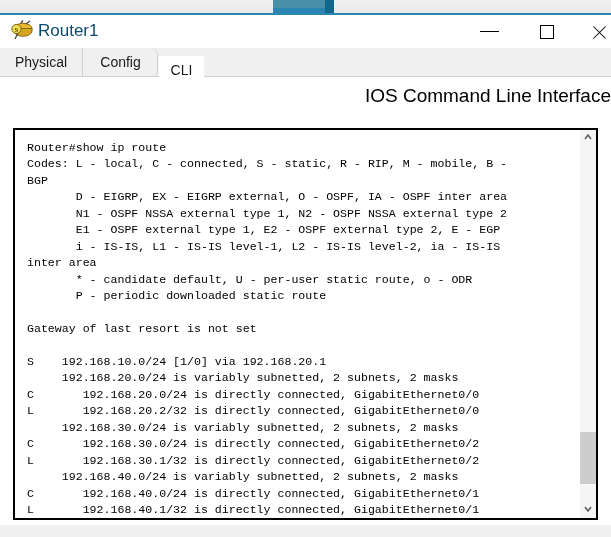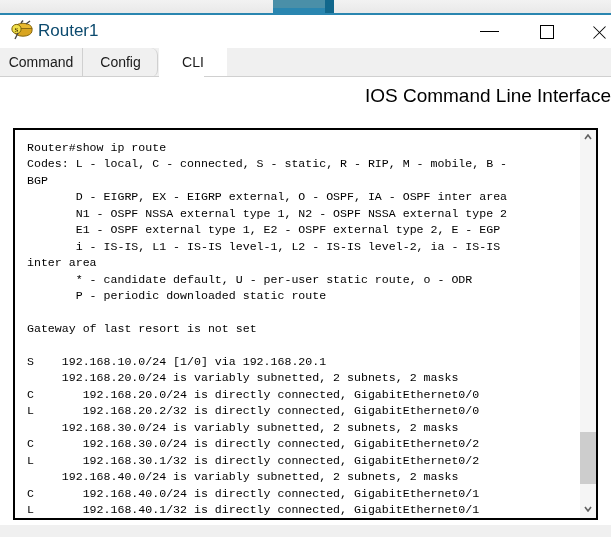--- a/index.html
+++ b/index.html
@@ -140,21 +140,21 @@
     box-sizing: border-box;
     cursor: default;
     white-space: nowrap;
   }
   .tab.sep { border-right: 1px solid #d0d0d0; }
   .tab.active {
     background: #ffffff;
   }
   .tab-physical { left: 0px;   width: 83px; }
   .tab-config   { left: 84px;  width: 74px; border-radius: 7px; }
-  .tab-cli      { left: 159px; width: 68px; }
+  .tab-cli      { left: 159px; width: 45px; margin-top: 8px; }
 
   .tab-underline {
     position: absolute;
     left: 0; top: 28px;
     width: 611px; height: 1px;
     background: #d0d0d0;
   }
   .tab-underline-gap {
     position: absolute;
     left: 159px; top: 28px;
@@ -275,21 +275,21 @@
     <button class="win-btn win-btn-max">
       <span class="glyph-max"></span>
     </button>
     <button class="win-btn win-btn-close">
       <span class="glyph-close"></span>
     </button>
   </div>
 
   <div class="tabbar">
     <div class="tabbar-fill"></div>
-    <div class="tab tab-physical sep">Command</div>
+    <div class="tab tab-physical sep">Physical</div>
     <div class="tab tab-config sep">Config</div>
     <div class="tab tab-cli active">CLI</div>
     <div class="tab-underline"></div>
     <div class="tab-underline-gap"></div>
   </div>
 
   <div class="content">
     <div class="panel-title">IOS Command Line Interface</div>
 
     <div class="terminal-frame">

